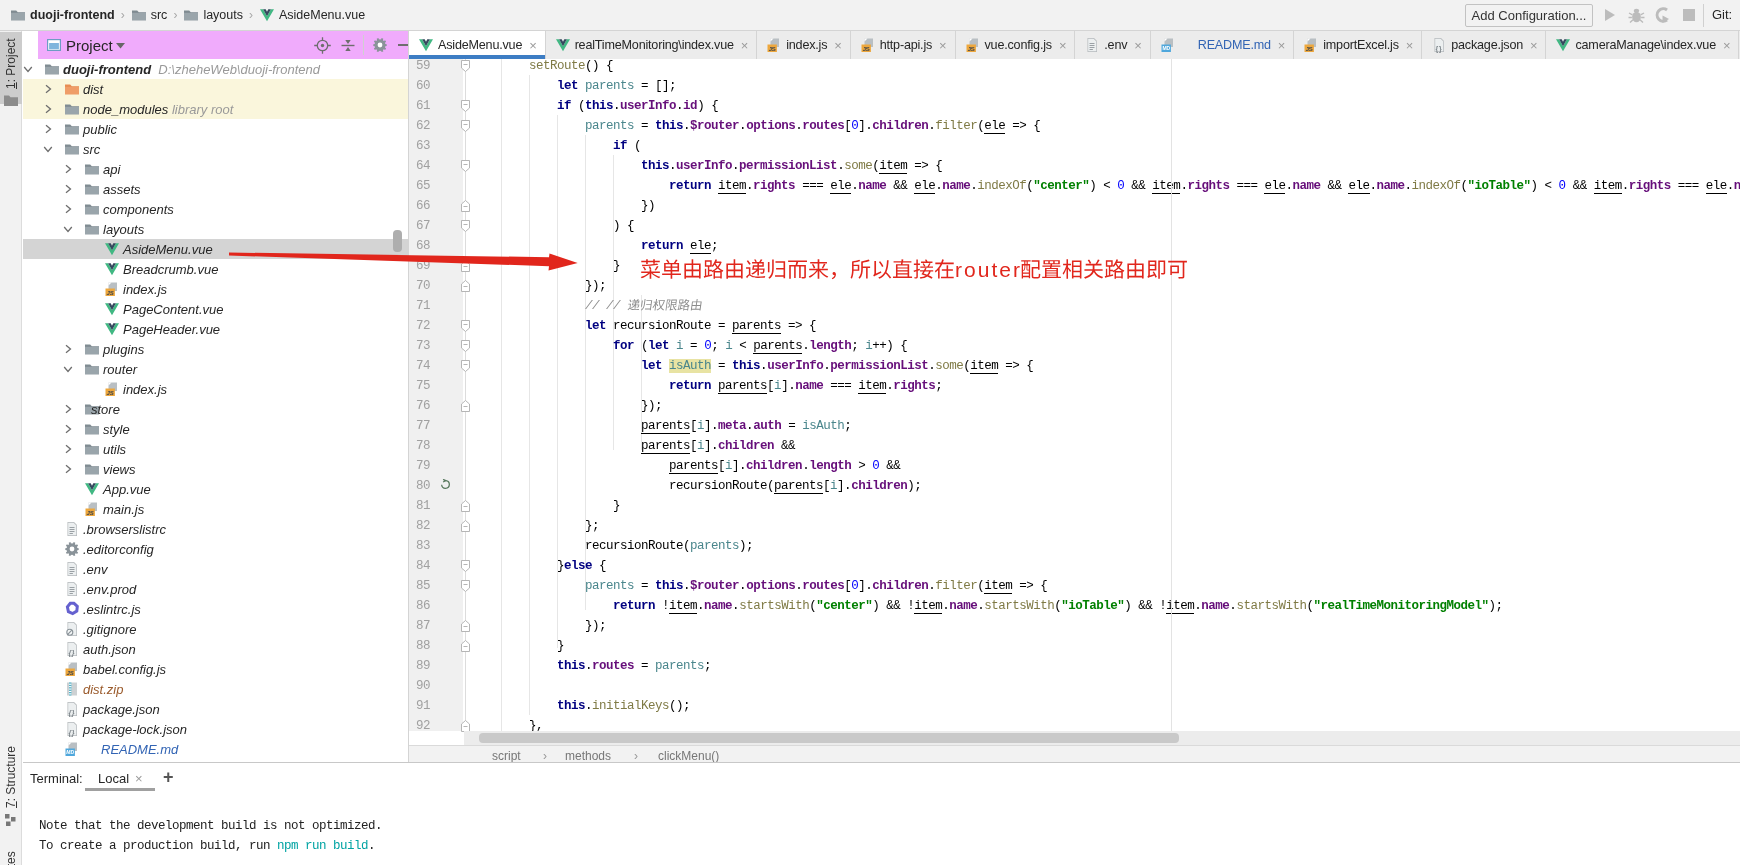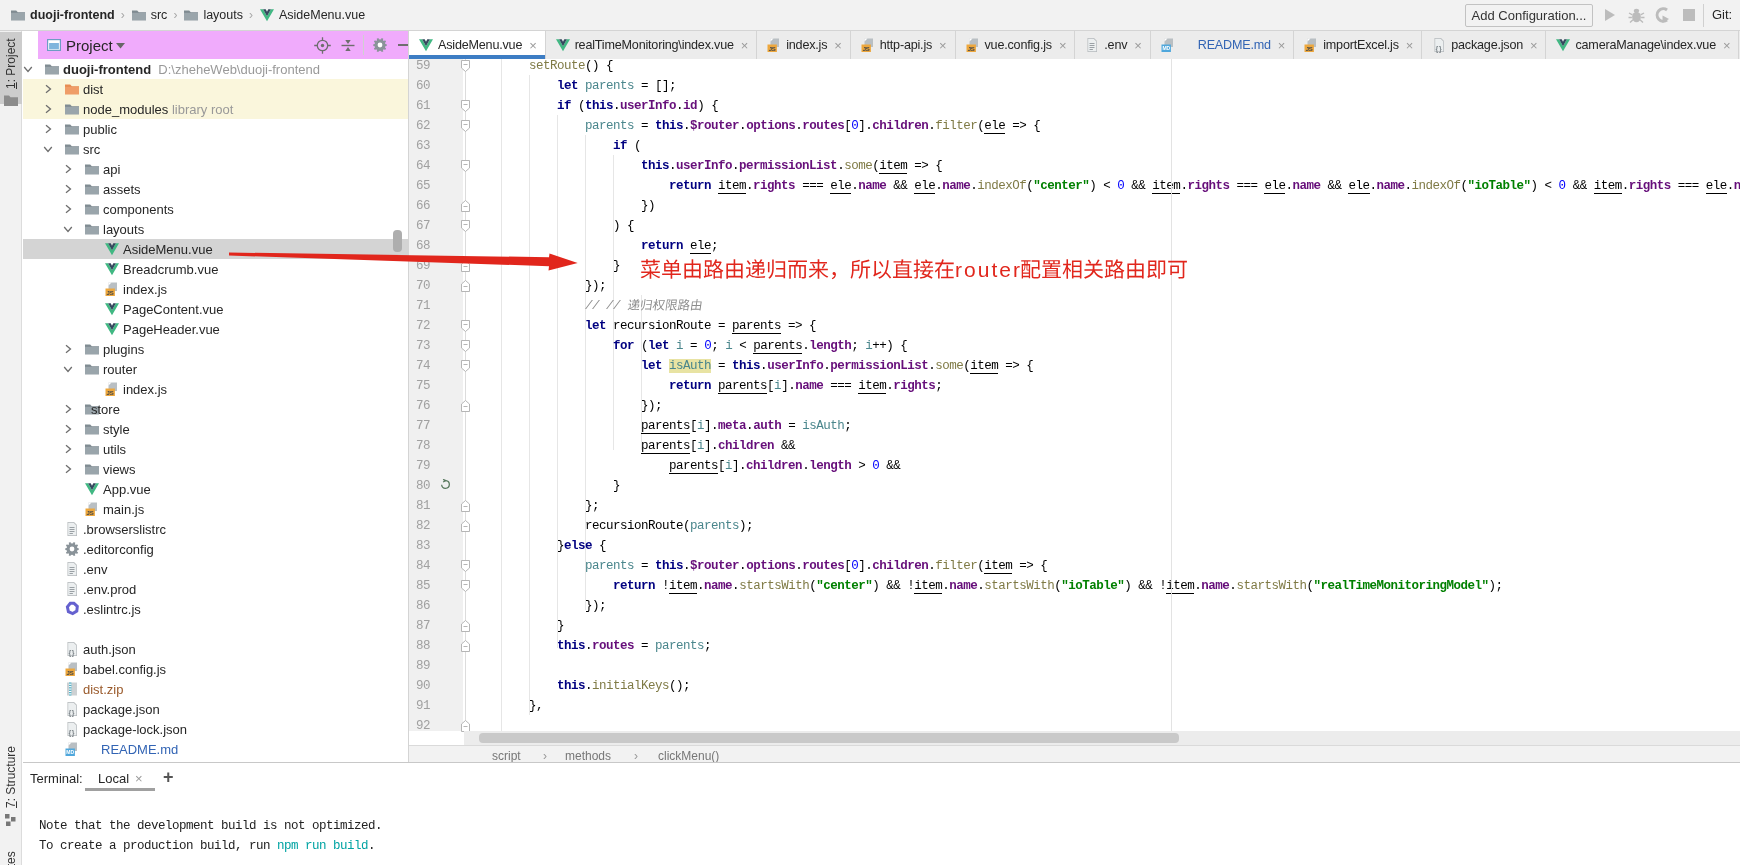--- a/index.html
+++ b/index.html
@@ -3,21 +3,21 @@
 * { margin:0; padding:0; box-sizing:border-box; }
 html,body { width:1740px; height:865px; overflow:hidden; font-family:"Liberation Sans",sans-serif; position:relative; background:#fff; }
 .topbar { position:absolute; left:0; top:0; width:1740px; height:31px; background:#f2f2f2; border-bottom:1px solid #d4d4d4; z-index:20; }
 .crumbs { position:absolute; left:10px; top:0; height:30px; display:flex; align-items:center; font-size:12.5px; color:#262626; }
 .crumbs .sep { color:#a8a8a8; margin:0 6px; font-size:12px; }
 .crumbs svg { margin-right:4px; }
 .leftstrip { position:absolute; left:0; top:31px; width:22px; height:834px; background:#f2f2f2; border-right:1px solid #dcdcdc; z-index:30; }
 .vlabel { position:absolute; transform:rotate(-90deg); transform-origin:0 0; font-size:12px; color:#333; white-space:nowrap; }
 .panel { position:absolute; left:23px; top:31px; width:386px; height:731px; background:#fff; border-right:1px solid #d4d4d4; overflow:hidden; z-index:10; }
 .phead { position:absolute; left:15px; top:0; width:100%; height:28px; background:#f0abfc; font-size:15px; color:#262626; }
-.trow { position:absolute; left:0; height:20px; width:386px; }
+.trow { position:absolute; left:0; height:20px; width:386px;font-style:italic; }
 .trow.ty { background:#faf6dc; }
 .trow.tsel { background:#d4d4d4; }
 .ar { position:absolute; top:5px; }
 .ti { position:absolute; top:2px; }
 .tl { position:absolute; top:3px; font-size:13px; color:#262626; white-space:nowrap; }
 .gr { color:#999; }
 .zipc { color:#9a5a2b; }
 .mdc { color:#3264b4;padding-left:18px; }
 .editor { position:absolute; left:409px; top:31px; width:1331px; height:731px; background:#fff; overflow:hidden; }
 .tabbar { position:absolute; left:0; top:0; width:1331px; height:28px; background:#ececec; display:flex; z-index:15; }
@@ -406,20 +406,26 @@
         <use href="#i-txt"></use>
       </svg>
       <span class="tl" style="left:60px">.env.prod</span>
     </div>
     <div class="trow" style="top:568px">
       <svg class="ti" style="left:41px" width="16" height="16">
         <use href="#i-eslint"></use>
       </svg>
       <span class="tl" style="left:60px">.eslintrc.js</span>
     </div>
+    <div class="trow" style="top:588px">
+      <svg class="ti" style="left:41px" width="16" height="16">
+        <use href="#i-git"></use>
+      </svg>
+      <span class="tl" style="left:60px">.gitignore</span>
+    </div>
     <div class="trow" style="top:628px">
       <svg class="ti" style="left:41px" width="16" height="16">
         <use href="#i-js"></use>
       </svg>
       <span class="tl" style="left:60px">babel.config.js</span>
     </div>
     <div class="trow" style="top:608px">
       <svg class="ti" style="left:41px" width="16" height="16">
         <use href="#i-json"></use>
       </svg>
@@ -575,20 +581,21 @@
       <div class="cl">                });</div>
       <div class="cl">                <i class="c">// // </i></div>
       <div class="cl">                <b class="k">let</b> recursionRoute = <span class="p">parents</span> =&gt; {</div>
       <div class="cl">                    <b class="k">for</b> (<b class="k">let</b> <span class="v">i</span> = <span class="n">0</span>; <span class="v">i</span> &lt; <span class="p">parents</span>.<b class="f">length</b>; <span class="v">i</span>++) {</div>
       <div class="cl">                        <b class="k">let</b> <span class="v hl">isAuth</span> = <b class="k">this</b>.<b class="f">userInfo</b>.<b class="f">permissionList</b>.<span class="m">some</span>(<span class="p">item</span> =&gt; {</div>
       <div class="cl">                            <b class="k">return</b> <span class="p">parents</span>[<span class="v">i</span>].<b class="f">name</b> === <span class="p">item</span>.<b class="f">rights</b>;</div>
       <div class="cl">                        });</div>
       <div class="cl">                        <span class="p">parents</span>[<span class="v">i</span>].<b class="f">meta</b>.<b class="f">auth</b> = <span class="v">isAuth</span>;</div>
       <div class="cl">                        <span class="p">parents</span>[<span class="v">i</span>].<b class="f">children</b> &amp;&amp;</div>
       <div class="cl">                            <span class="p">parents</span>[<span class="v">i</span>].<b class="f">children</b>.<b class="f">length</b> &gt; <span class="n">0</span> &amp;&amp;</div>
+      <div class="cl">                            recursionRoute(<span class="p">parents</span>[<span class="v">i</span>].<b class="f">children</b>);</div>
       <div class="cl">                    }</div>
       <div class="cl">                };</div>
       <div class="cl">                recursionRoute(<span class="v">parents</span>);</div>
       <div class="cl">            }<b class="k">else</b> {</div>
       <div class="cl">                <span class="v">parents</span> = <b class="k">this</b>.<b class="f">$router</b>.<b class="f">options</b>.<b class="f">routes</b>[<span class="n">0</span>].<b class="f">children</b>.<span class="m">filter</span>(<span class="p">item</span> =&gt; {</div>
       <div class="cl">                    <b class="k">return</b> !<span class="p">item</span>.<b class="f">name</b>.<span class="m">startsWith</span>(<b class="s">"center"</b>) &amp;&amp; !<span class="p">item</span>.<b class="f">name</b>.<span class="m">startsWith</span>(<b class="s">"ioTable"</b>) &amp;&amp; !<span class="p">item</span>.<b class="f">name</b>.<span class="m">startsWith</span>(<b class="s">"realTimeMonitoringModel"</b>);</div>
       <div class="cl">                });</div>
       <div class="cl">            }</div>
       <div class="cl">            <b class="k">this</b>.<b class="f">routes</b> = <span class="v">parents</span>;</div>
       <div class="cl"></div>

